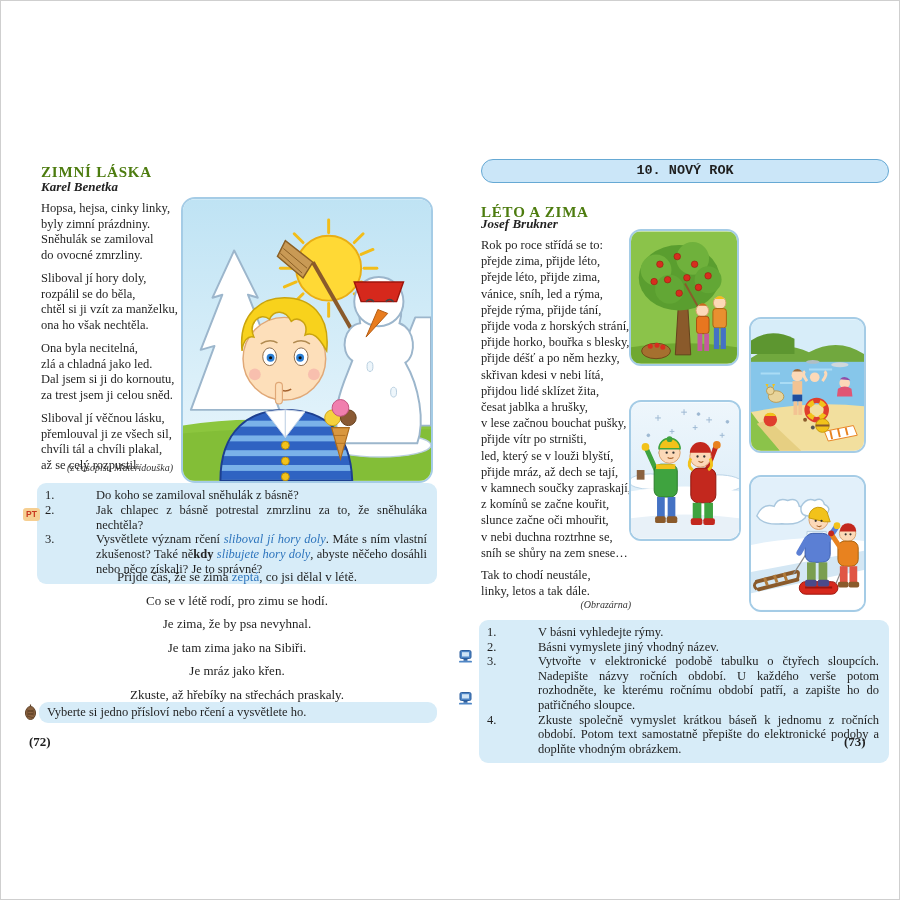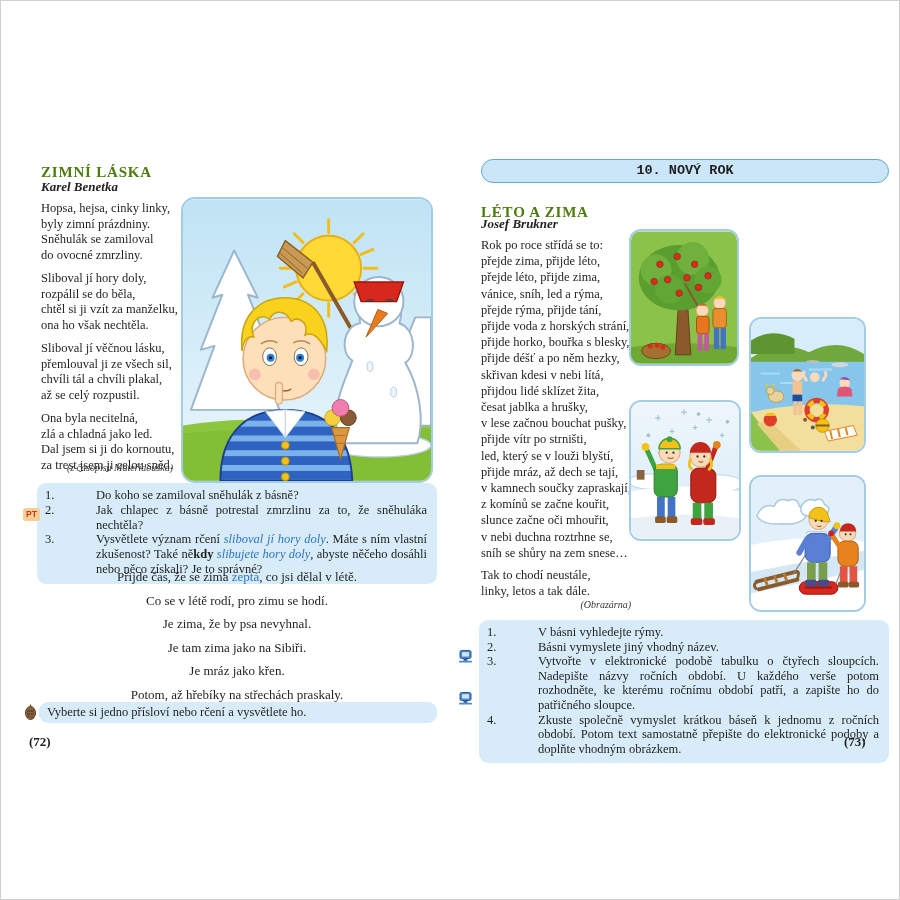--- a/index.html
+++ b/index.html
@@ -60,32 +60,32 @@
       <p class="stanza">
 
       <span class="pline">Sliboval jí hory doly,</span>
         <span class="pline">rozpálil se do běla,</span>
         <span class="pline">chtěl si ji vzít za manželku,</span>
         <span class="pline">ona ho však nechtěla.</span>
       </p>
 
       <p class="stanza">
 
+      <span class="pline">Ona byla necitelná,</span>
+        <span class="pline">zlá a chladná jako led.</span>
+        <span class="pline">Dal jsem si ji do kornoutu,</span>
+        <span class="pline">za trest jsem ji celou sněd.</span>
+      </p>
+
+      <p class="stanza">
+
       <span class="pline">Sliboval jí věčnou lásku,</span>
         <span class="pline">přemlouval ji ze všech sil,</span>
         <span class="pline">chvíli tál a chvíli plakal,</span>
         <span class="pline">až se celý rozpustil.</span>
-      </p>
-
-      <p class="stanza">
-
-      <span class="pline">Ona byla necitelná,</span>
-        <span class="pline">zlá a chladná jako led.</span>
-        <span class="pline">Dal jsem si ji do kornoutu,</span>
-        <span class="pline">za trest jsem ji celou sněd.</span>
       </p>
     </div>
 
   <div class="abs attribution" style="left:40px;top:461px;width:132px;">(z časopisu Mateřídouška)</div>
 
   <div class="abs illus" style="left:180px;top:196px;width:252px;height:286px;border-radius:14px;">
     <svg viewBox="0 0 252 286">
       <defs>
         <linearGradient id="sky1" x1="0" y1="0" x2="0" y2="1">
           <stop offset="0" stop-color="#bfe3f4"></stop>
@@ -181,21 +181,21 @@
     </div>
   <span class="pt-badge">PT</span>
 
   <div class="abs proverbs" style="left:36px;top:564px;width:400px;">
 
   <div class="proverb-line"><span>Přijde čas, že se zima </span><span class="seg-blue">zeptá</span><span>, co jsi dělal v létě.</span></div>
       <div class="proverb-line"><span>Co se v létě rodí, pro zimu se hodí.</span></div>
       <div class="proverb-line"><span>Je zima, že by psa nevyhnal.</span></div>
       <div class="proverb-line"><span>Je tam zima jako na Sibiři.</span></div>
       <div class="proverb-line"><span>Je mráz jako křen.</span></div>
-      <div class="proverb-line"><span>Potom, až hřebíky na střechách praskaly.</span></div>
+      <div class="proverb-line"><span>Zkuste, až hřebíky na střechách praskaly.</span></div>
     </div>
 
   <div class="abs box task-box" style="left:38px;top:701px;width:398px;">
     <span>Vyberte si jedno přísloví nebo rčení a vysvětlete ho.</span>
   </div>
   <svg class="margin-icon" style="left:23px;top:703px;" width="13" height="16" viewBox="0 0 13 16">
     <ellipse cx="6.5" cy="9" rx="5" ry="6.5" fill="#8a6240" stroke="#5e3f24"></ellipse>
     <path d="M3,6 l7,2 M3,9 l7,2 M3,12 l7,2 M10,6 l-7,2 M10,9 l-7,2" stroke="#5e3f24" stroke-width=".8"></path>
     <path d="M6.5,2.5 L6.5,0.5" stroke="#5e3f24" stroke-width="1.2"></path>
   </svg>

